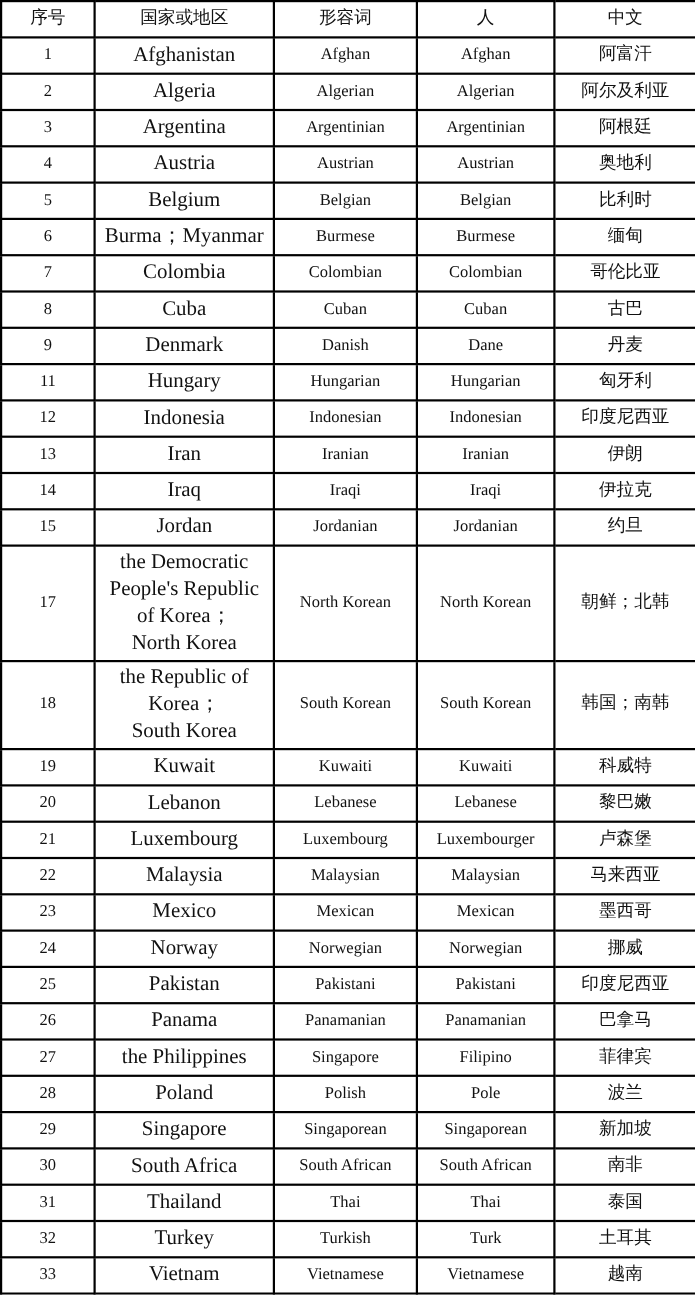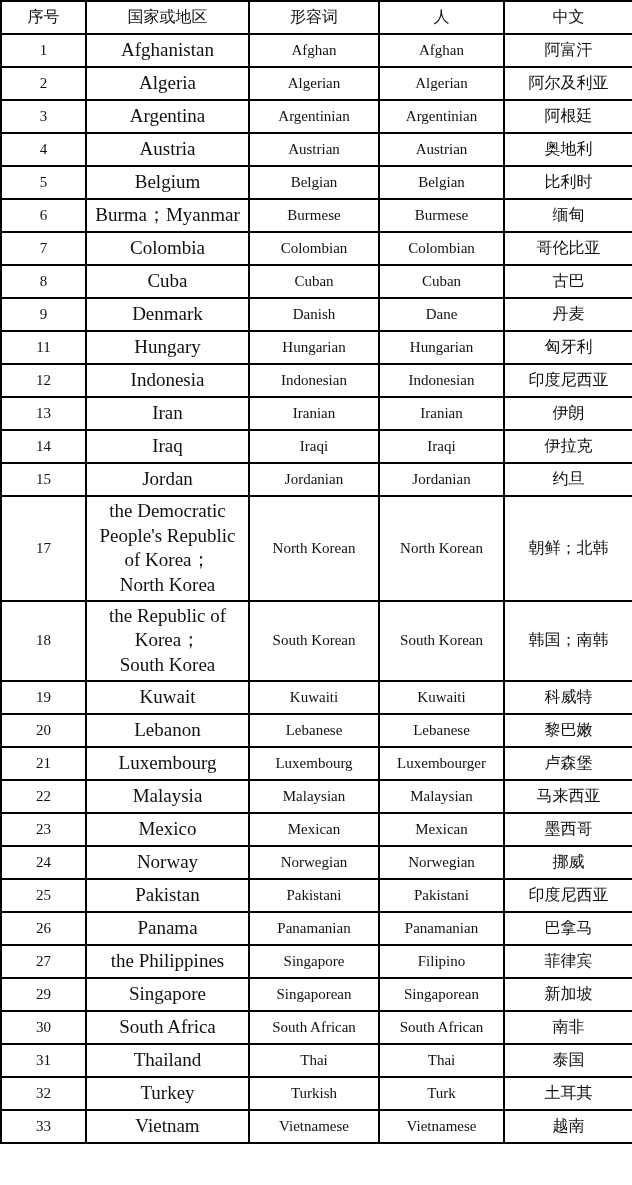--- a/index.html
+++ b/index.html
@@ -232,20 +232,27 @@
     <td class="c-zh">巴拿马</td>
   </tr>
         <tr>
     <td class="c-index">27</td>
     <td class="c-country">the Philippines</td>
     <td class="c-adj">Singapore</td>
     <td class="c-person">Filipino</td>
     <td class="c-zh">菲律宾</td>
   </tr>
         <tr>
+    <td class="c-index">28</td>
+    <td class="c-country">Poland</td>
+    <td class="c-adj">Polish</td>
+    <td class="c-person">Pole</td>
+    <td class="c-zh">波兰</td>
+  </tr>
+        <tr>
     <td class="c-index">29</td>
     <td class="c-country">Singapore</td>
     <td class="c-adj">Singaporean</td>
     <td class="c-person">Singaporean</td>
     <td class="c-zh">新加坡</td>
   </tr>
         <tr>
     <td class="c-index">30</td>
     <td class="c-country">South Africa</td>
     <td class="c-adj">South African</td>

